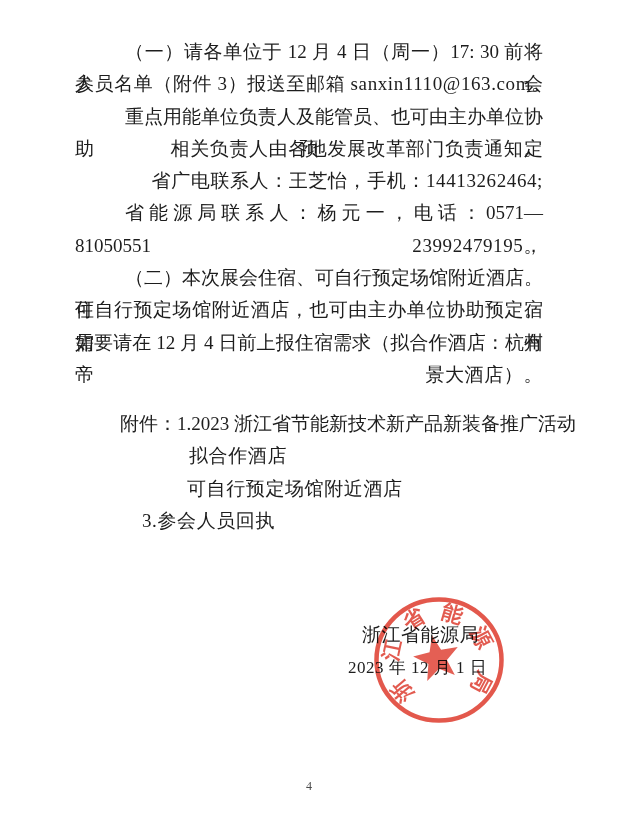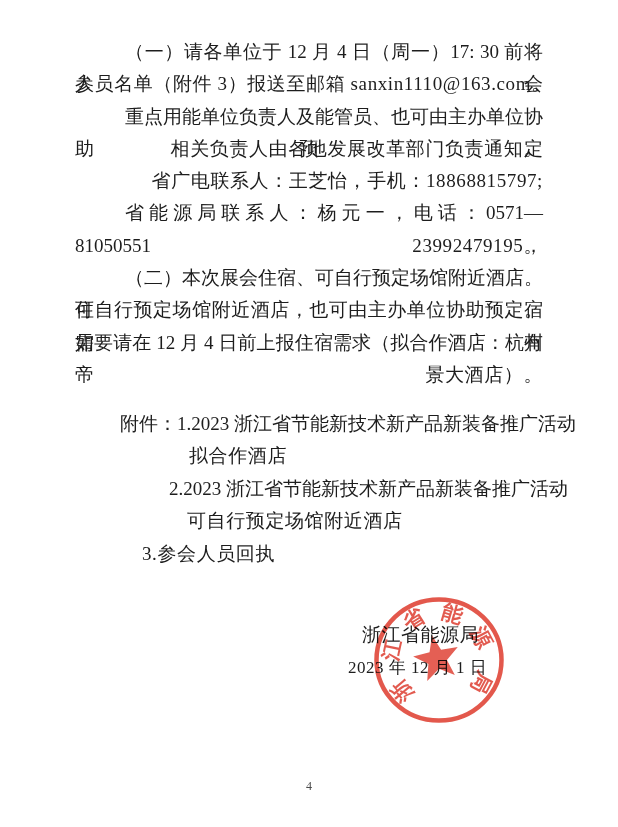--- a/index.html
+++ b/index.html
@@ -87,33 +87,32 @@
 </head>
 <body>
 
 <div class="page">
 
   <div class="bodyblock">
     <div class="ln indent jfull">（一）请各单位于 12 月 4 日（周一）17: 30 前将参会</div>
     <div class="ln">人员名单（附件 3）报送至邮箱 sanxin1110@163.com。</div>
     <div class="ln indent jfull">重点用能单位负责人及能管员、也可由主办单位协助预定</div>
     <div class="ln">相关负责人由各地发展改革部门负责通知。</div>
-    <div class="ln indent">省广电联系人：王芝怡，手机：18868815797;</div>
+    <div class="ln indent">省广电联系人：王芝怡，手机：14413262464;</div>
     <div class="ln indent jfull">省能源局联系人：杨元一，电话：0571—81050551，</div>
     <div class="ln">23992479195。</div>
     <div class="ln indent jfull">（二）本次展会住宿、可自行预定场馆附近酒店。住宿</div>
     <div class="ln jfull">可自行预定场馆附近酒店，也可由主办单位协助预定。如有</div>
     <div class="ln jfull">需要请在 12 月 4 日前上报住宿需求（拟合作酒店：杭州帝</div>
     <div class="ln">景大酒店）。</div>
   </div>
 
   <div class="attachblock">
     <div class="ln a0 jfull">附件：1.2023 浙江省节能新技术新产品新装备推广活动</div>
     <div class="ln a1">拟合作酒店</div>
-    <div class="ln a2 jfull">2.2023 浙江省节能新技术新产品新装备推广活动</div>
     <div class="ln a3">可自行预定场馆附近酒店</div>
     <div class="ln a4">3.参会人员回执</div>
   </div>
 
   <div class="sig-org">浙江省能源局</div>
   <div class="sig-date">2023 年 12 月 1 日</div>
 
   <svg class="seal" viewBox="0 0 142 134" xmlns="http://www.w3.org/2000/svg">
     <ellipse cx="71" cy="66" rx="62.5" ry="60.5" fill="none" stroke="#dd392b" stroke-width="4.5" stroke-opacity="0.92"></ellipse>
     <polygon transform="translate(69,65) rotate(-12)" points="0,-24 5.9,-8.1 22.8,-7.4 9.5,3.1 14.1,19.4 0,10 -14.1,19.4 -9.5,3.1 -22.8,-7.4 -5.9,-8.1" fill="#dd392b" fill-opacity="0.88"></polygon>

